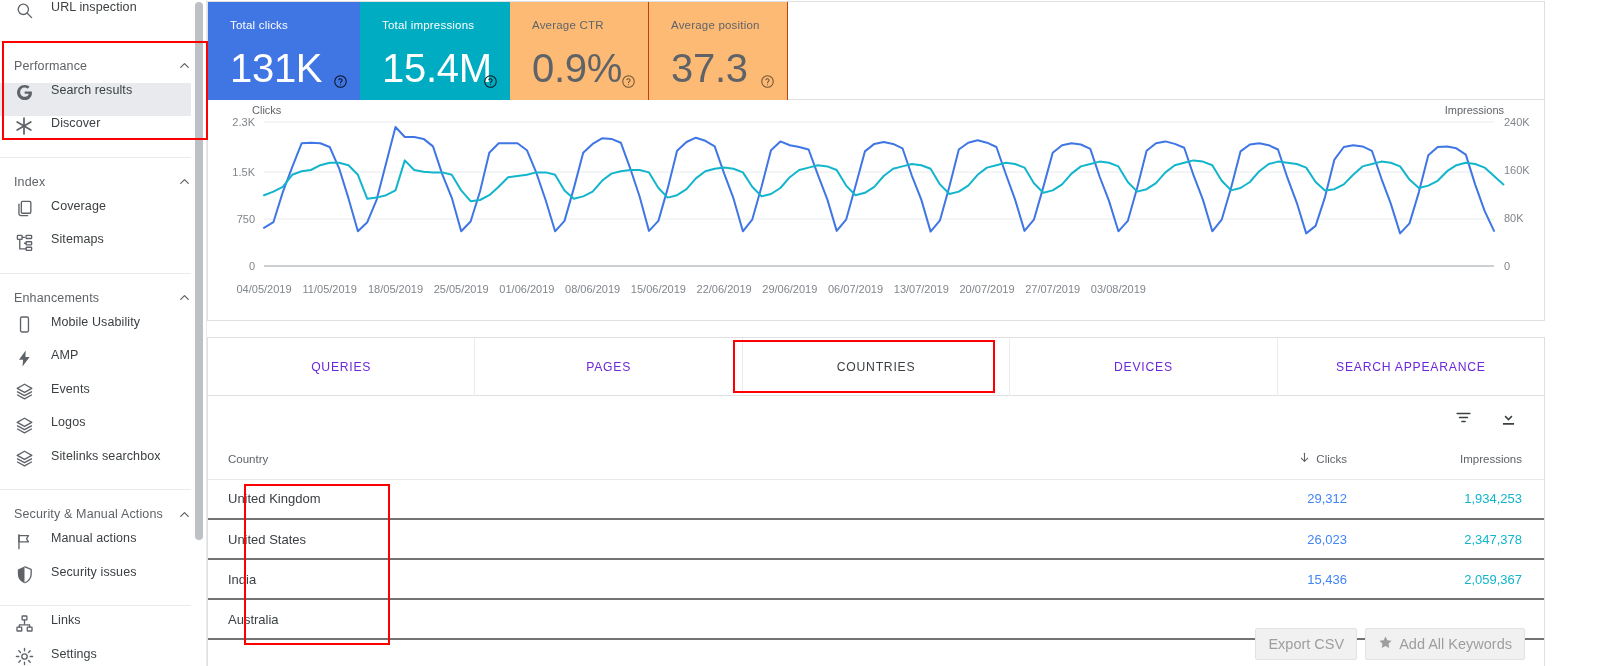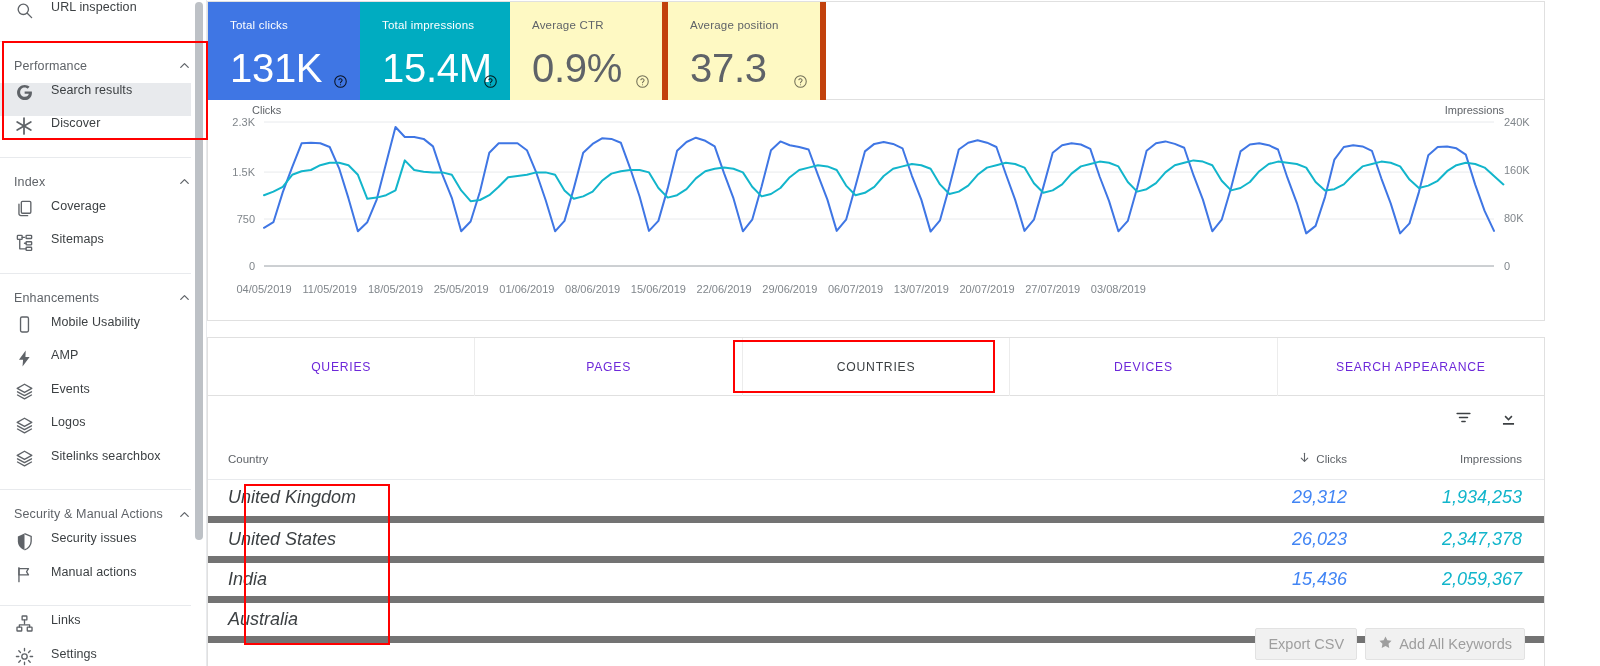--- a/index.html
+++ b/index.html
@@ -55,23 +55,23 @@
   }
 
   
   #chart-card {
     position: absolute; left: 0px; top: 1px;
     width: 1338px; height: 320px;
     border: 1px solid #e0e0e0; background: #fff;
   }
   #metrics { display: flex; height: 98px; border-bottom: 1px solid #e0e0e0; }
   .metric {
-    position: relative; width: 158px; height: 98px;
-    border-right: 6px solid #c2410c; padding: 17px 0 0 22px;
-    cursor: pointer; background: #fef9c3;
+    position: relative; width: 139px; height: 98px;
+    border-right: 1px solid #c2410c; padding: 17px 0 0 22px;
+    cursor: pointer; background: #fdba74;
   }
   .metric.sel-clicks { background: #3f76e4; border-right: none; width: 152px; }
   .metric.sel-impr   { background: #00acc1; border-right: none; width: 150px; }
   .metric-label { font-size: 11.5px; color: #5f6368; letter-spacing: .2px; }
   .metric.sel-clicks .metric-label,
   .metric.sel-impr .metric-label { color: #fff; }
   .metric-value {
     font-size: 40px; font-weight: 400; color: #5f6368;
     margin-top: 15px; letter-spacing: -.3px;
   }
@@ -115,22 +115,22 @@
 
   table { width: 100%; border-collapse: collapse; table-layout: fixed; }
   th {
     font-size: 11.5px; font-weight: 400; color: #5f6368;
     text-align: left; padding: 0 0 0 20px; height: 40px;
     border-bottom: 1px solid #e8eaed; vertical-align: middle;
   }
   th.num { text-align: right; padding: 0 22px 0 0; }
   th.num .th-in { display: inline-flex; align-items: center; gap: 5px; }
   td {
-    font-size: 18px; color: #3c4043; padding: 0 0 0 20px;
-    height: 40px; border-bottom: 7px solid #737373; vertical-align: middle; font-style: italic;
+    font-size: 13px; color: #3c4043; padding: 0 0 0 20px;
+    height: 40px; border-bottom: 2px solid #737373; vertical-align: middle;
   }
   td.clicks { text-align: right; padding: 0 22px 0 0; color: #4285f4; }
   td.impr   { text-align: right; padding: 0 22px 0 0; color: #12b5cb; }
 
   
   #float-btns {
     position: absolute; right: 19px; bottom: 6px;
     display: flex; gap: 8px; z-index: 30;
   }
   .fbtn {
@@ -278,35 +278,35 @@
         <div class="nav-group-header">
           <span>Security &amp; Manual Actions</span>
           <span class="chev">
             <svg width="15" height="15" viewBox="0 0 24 24" fill="none" stroke="currentColor" stroke-width="2" stroke-linecap="round" stroke-linejoin="round">
               <polyline points="6 15 12 9 18 15"></polyline>
             </svg>
           </span>
         </div>
         <div class="nav-item">
           <span class="nav-ico">
+            <svg width="19" height="19" viewBox="0 0 24 24" fill="none" stroke="currentColor" stroke-width="1.7" stroke-linecap="round" stroke-linejoin="round">
+              <path d="M5 21V3.5"></path>
+              <path d="M5 4.5h12l-2.4 4 2.4 4H5z"></path>
+            </svg>
+          </span>
+          <span class="nav-label">Manual actions</span>
+        </div>
+        <div class="nav-item">
+          <span class="nav-ico">
             <svg width="19" height="19" viewBox="0 0 24 24">
               <path fill="#5f6368" d="M12 2 3.6 5.6v6.1c0 5 3.6 9.7 8.4 10.9V2z"></path>
               <path fill="none" stroke="#5f6368" stroke-width="1.7" d="M12 2l8.4 3.6v6.1c0 5-3.6 9.7-8.4 10.9"></path>
             </svg>
           </span>
           <span class="nav-label">Security issues</span>
-        </div>
-        <div class="nav-item">
-          <span class="nav-ico">
-            <svg width="19" height="19" viewBox="0 0 24 24" fill="none" stroke="currentColor" stroke-width="1.7" stroke-linecap="round" stroke-linejoin="round">
-              <path d="M5 21V3.5"></path>
-              <path d="M5 4.5h12l-2.4 4 2.4 4H5z"></path>
-            </svg>
-          </span>
-          <span class="nav-label">Manual actions</span>
         </div>
         <div class="nav-sep"></div>
         <div class="nav-item">
           <span class="nav-ico">
             <svg width="19" height="19" viewBox="0 0 24 24" fill="none" stroke="currentColor" stroke-width="1.7" stroke-linecap="round" stroke-linejoin="round">
               <rect x="9" y="2.5" width="6" height="5" rx=".7"></rect>
               <rect x="2.5" y="16.5" width="6" height="5" rx=".7"></rect>
               <rect x="15.5" y="16.5" width="6" height="5" rx=".7"></rect>
               <path d="M12 7.5v4.5M5.5 16.5v-2.7h13v2.7M5.5 13.8h13"></path>
             </svg>

